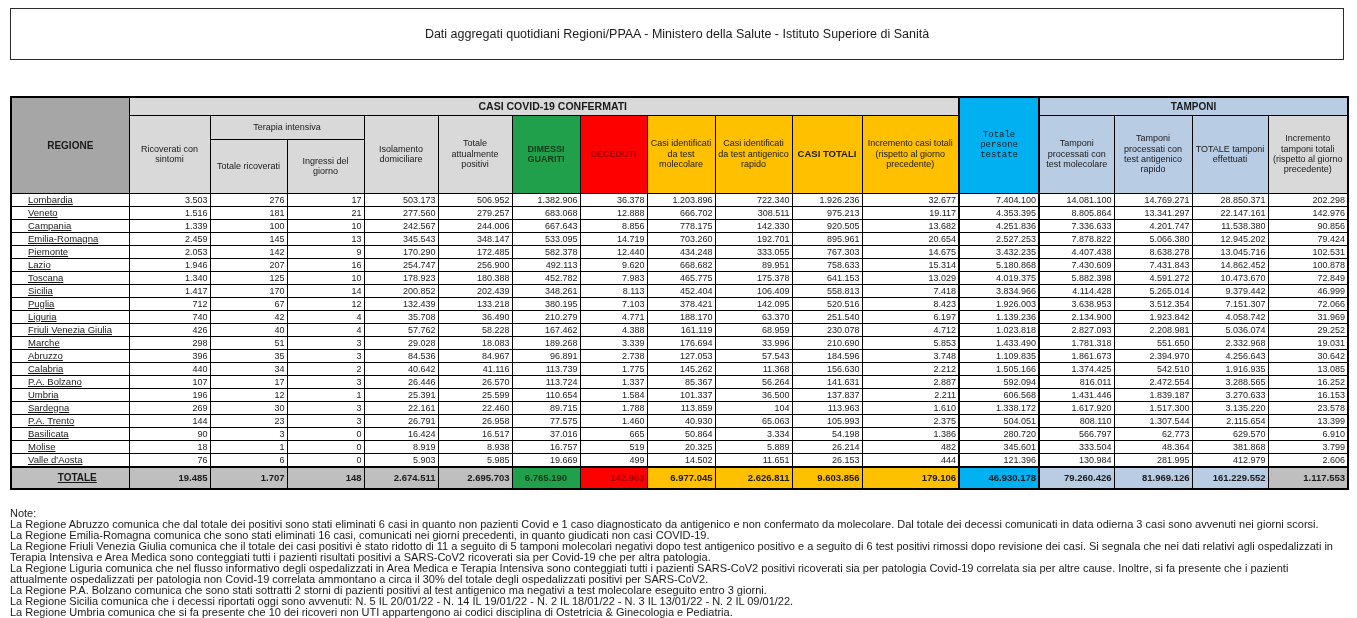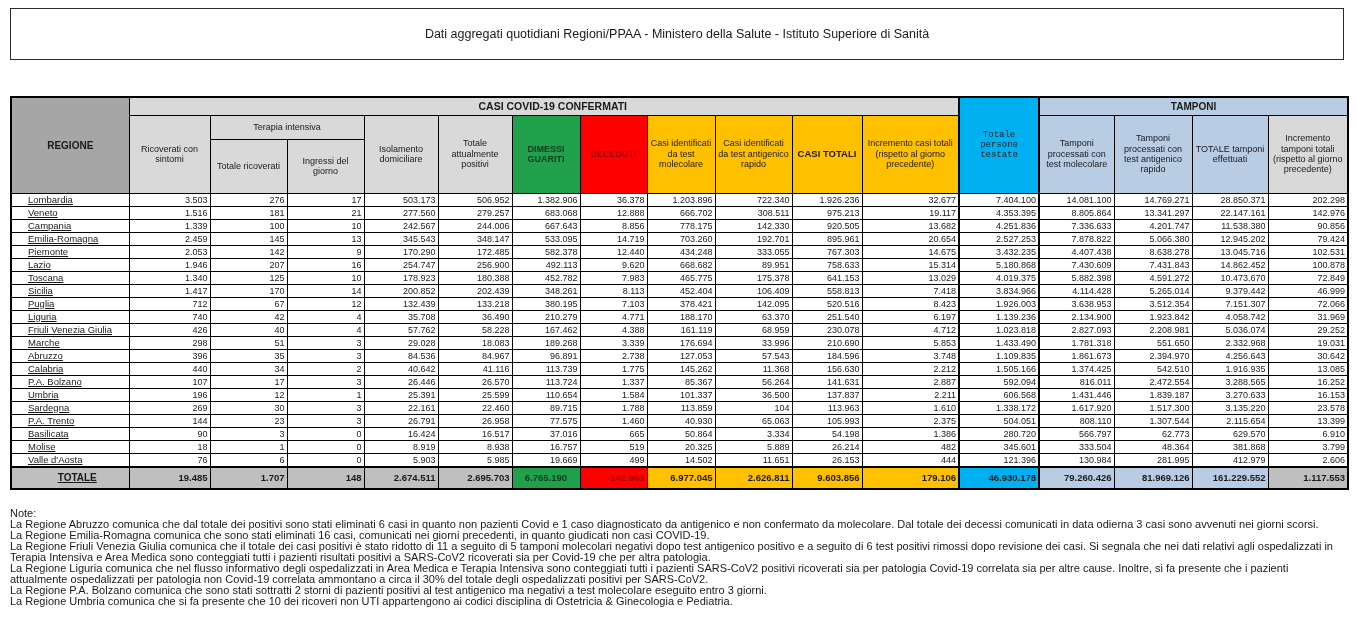--- a/index.html
+++ b/index.html
@@ -559,14 +559,15 @@
     </tbody>
 </table>
 
 <div class="notes">
   <p class="notes-label">Note:</p>
   <p>La Regione Abruzzo  comunica che dal totale dei positivi sono stati eliminati 6 casi in quanto non pazienti Covid e 1 caso diagnosticato da antigenico e non confermato da molecolare. Dal totale dei decessi comunicati in data odierna 3 casi sono avvenuti nei giorni scorsi.</p>
   <p>La Regione Emilia-Romagna  comunica che sono stati eliminati 16 casi, comunicati nei giorni precedenti, in quanto giudicati non casi COVID-19.</p>
   <p>La Regione Friuli Venezia Giulia comunica che il totale dei casi positivi è stato ridotto di 11 a seguito di 5 tamponi molecolari negativi dopo test antigenico positivo e a seguito di 6 test positivi rimossi dopo revisione dei casi. Si segnala che nei dati relativi agli ospedalizzati in Terapia Intensiva e Area Medica sono conteggiati tutti i pazienti risultati positivi a SARS-CoV2 ricoverati sia per Covid-19 che per altra patologia.</p>
   <p>La Regione Liguria comunica che nel flusso informativo degli ospedalizzati in Area Medica e Terapia Intensiva sono conteggiati tutti i pazienti SARS-CoV2 positivi ricoverati sia per patologia Covid-19 correlata sia per altre cause. Inoltre, si fa presente che i pazienti attualmente ospedalizzati per patologia non Covid-19 correlata ammontano a circa il 30% del totale degli ospedalizzati positivi per SARS-CoV2.</p>
   <p>La Regione P.A. Bolzano  comunica che sono stati sottratti 2 storni di pazienti positivi al test antigenico ma negativi a test molecolare eseguito entro 3 giorni.</p>
+  <p>La Regione Sicilia comunica che i decessi riportati oggi sono avvenuti: N. 5 IL 20/01/22 - N. 14 IL 19/01/22 - N. 2 IL 18/01/22 - N. 3 IL 13/01/22 - N. 2 IL 09/01/22.</p>
   <p>La Regione Umbria comunica che si fa presente che 10 dei ricoveri non UTI appartengono ai codici disciplina di Ostetricia &amp; Ginecologia e Pediatria.</p>
 </div>
 
 </body></html>

